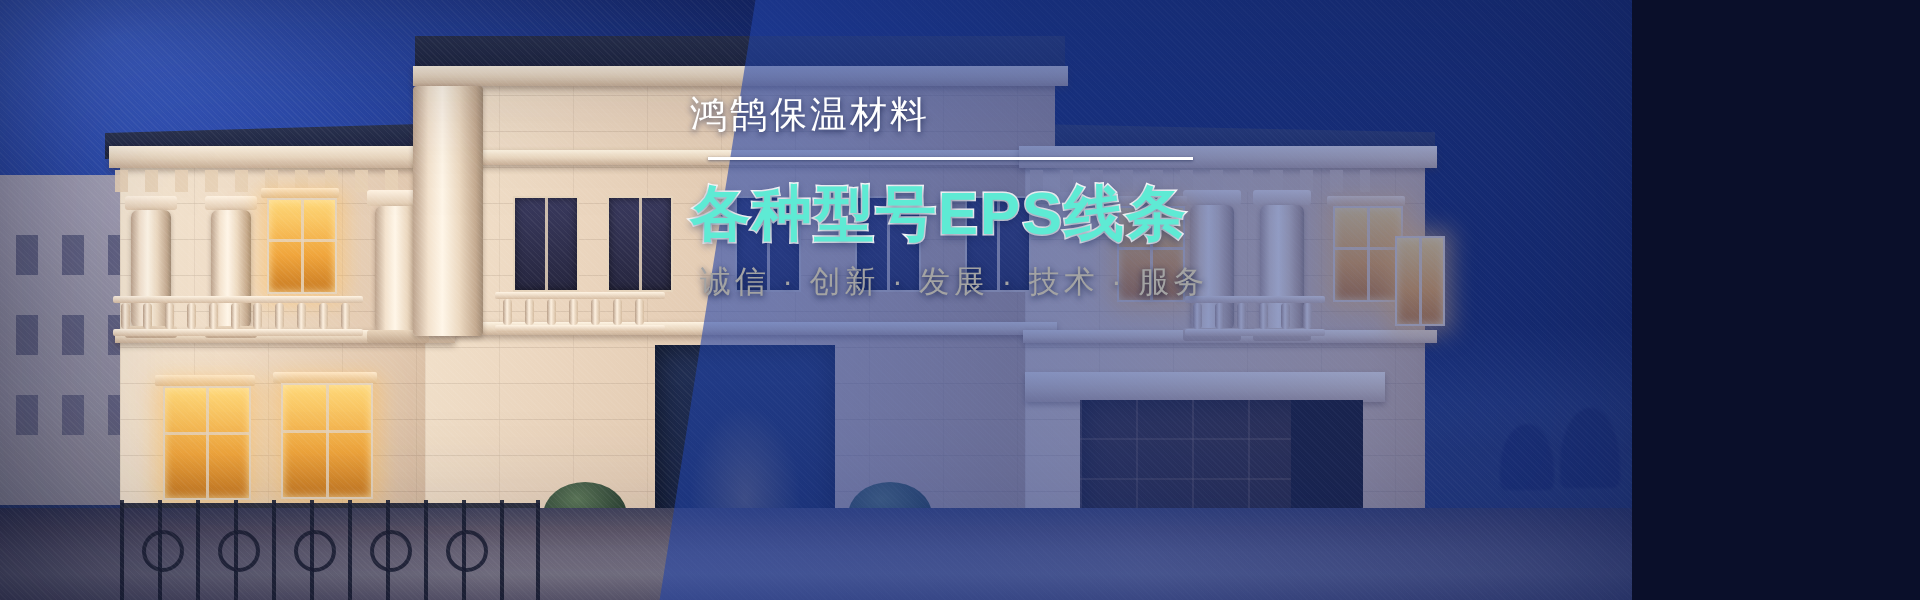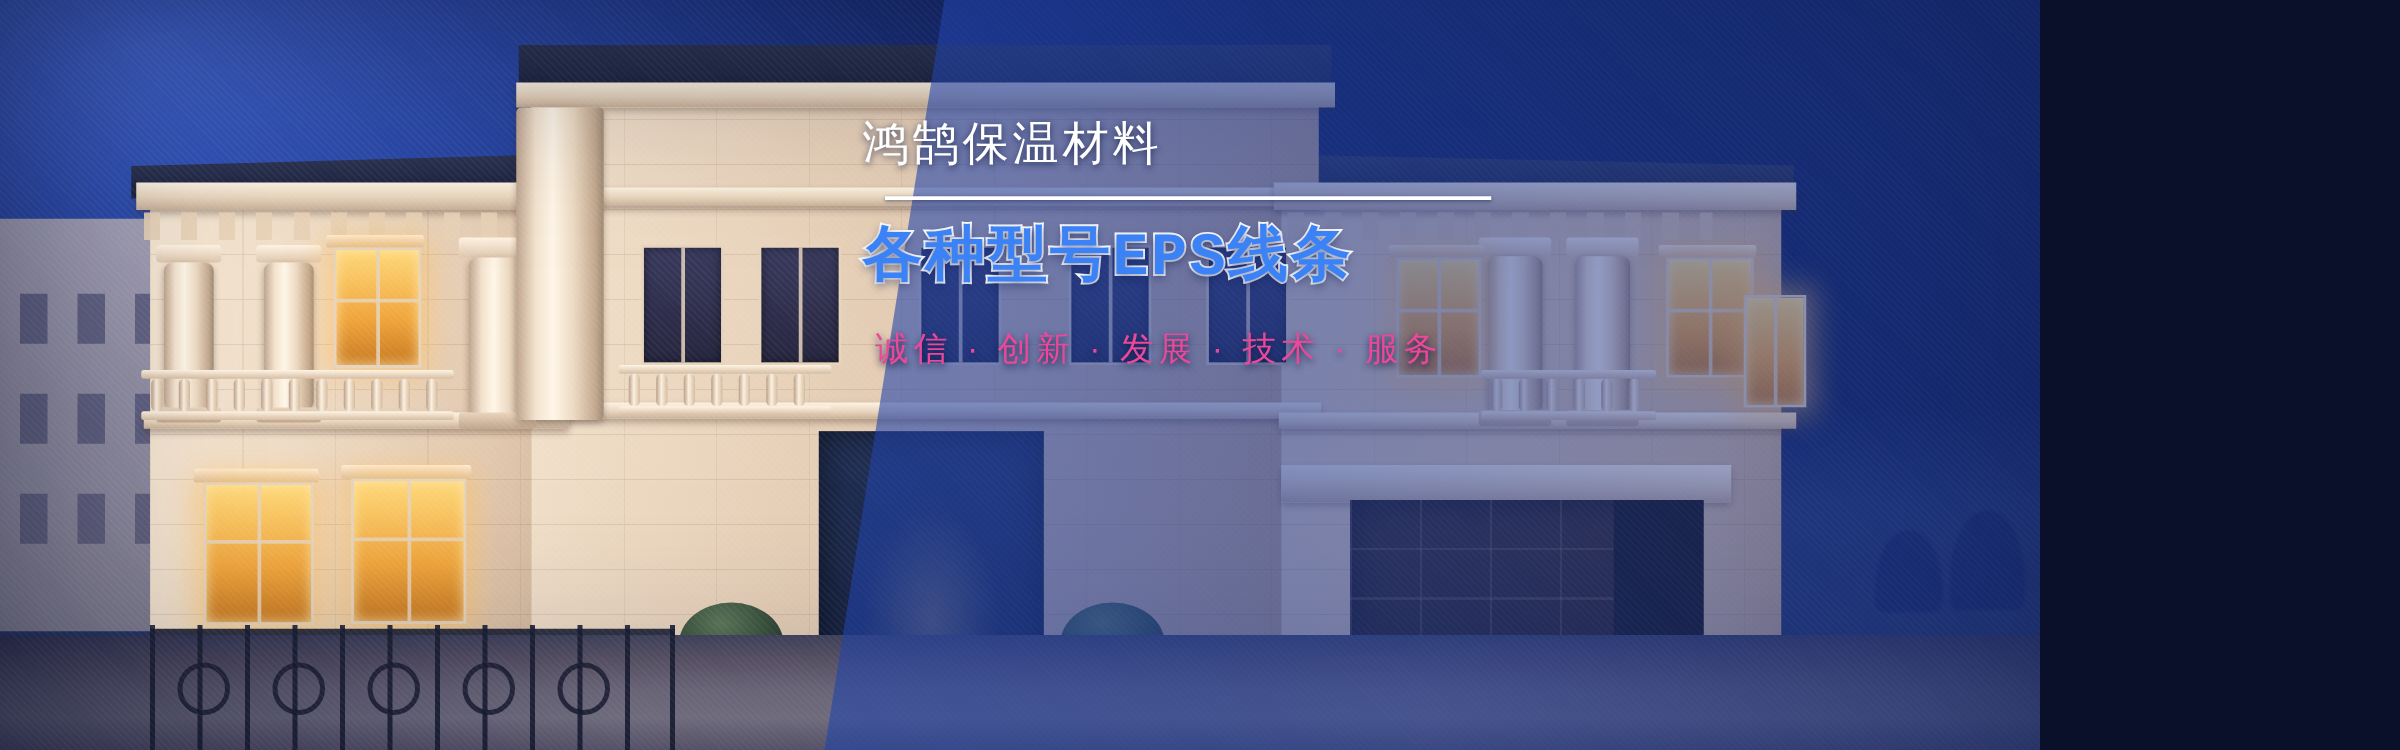--- a/index.html
+++ b/index.html
@@ -133,27 +133,27 @@
   .overlay-edge{position:absolute;top:0;right:0;width:1370px;height:600px;
     background:linear-gradient(100deg,rgba(150,185,255,.35) 0%,rgba(150,185,255,0) 7%);
     clip-path:polygon(15.0% 0%, 23% 0%, 16% 100%, 8.0% 100%);}
 
   
   .copy{position:absolute;left:690px;top:96px;width:640px;color:#fff;}
   .brand{font-size:37px;line-height:1;letter-spacing:3px;font-weight:400;
     color:#ffffff;text-shadow:0 2px 6px rgba(10,20,60,.75);}
   .rule{width:485px;height:3px;background:#ffffff;margin:24px 0 22px 18px;
     box-shadow:0 1px 3px rgba(10,20,60,.5);}
-  .headline{font-size:48px;line-height:1.07;font-weight:bold;letter-spacing:2px;
-    color:#3b82f6;
+  .headline{font-size:60px;line-height:1.07;font-weight:bold;letter-spacing:2px;
+    color:#5eead4;
     -webkit-text-stroke:3px #ffffff;paint-order:stroke fill;
-    text-shadow:0 3px 8px rgba(15,30,80,.55);white-space:nowrap;font-family:Liberation Mono, monospace;}
+    text-shadow:0 3px 8px rgba(15,30,80,.55);white-space:nowrap;}
   .headline .l2{display:block;}
-  .tagline{margin-top:28px;margin-left:10px;font-size:27px;letter-spacing:4px;
-    color:#ec4899;text-shadow:0 2px 6px rgba(10,20,60,.8);white-space:nowrap;}
+  .tagline{margin-top:15px;margin-left:10px;font-size:31px;letter-spacing:4px;
+    color:#a3a3a3;text-shadow:0 2px 6px rgba(10,20,60,.8);white-space:nowrap;}
 </style>
 </head>
 <body>
 
 <div class="banner">
 
   <div class="scene">
     <div class="sky"></div>
     <div class="sky-haze"></div>
     <div class="sky-glow"></div>

